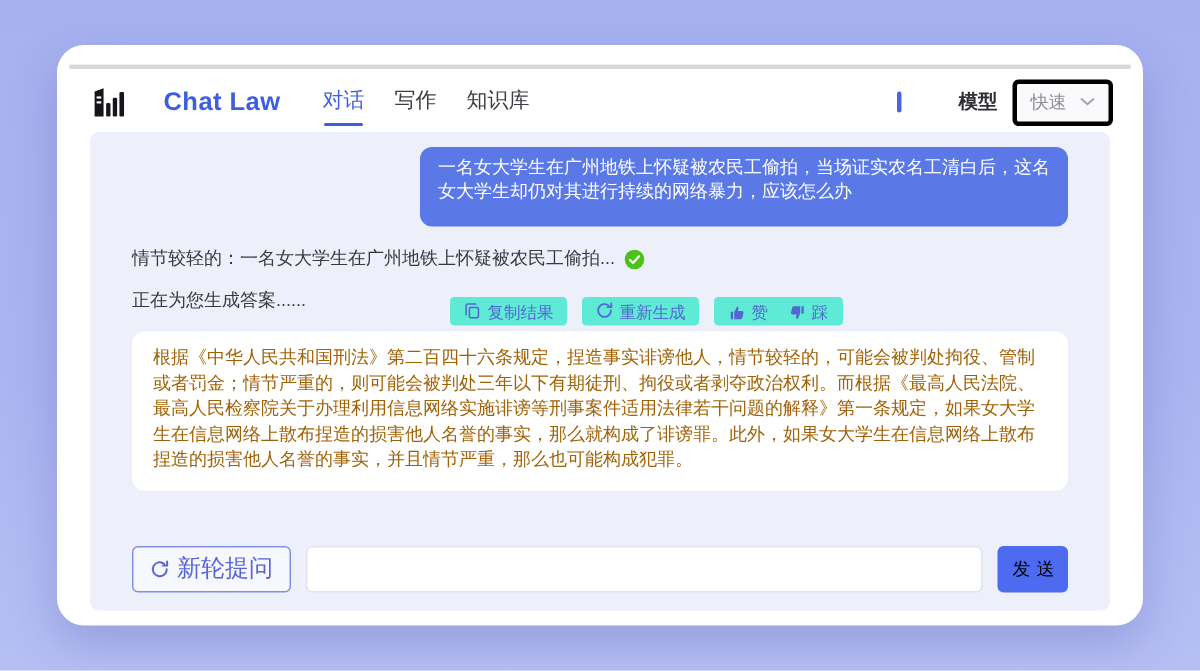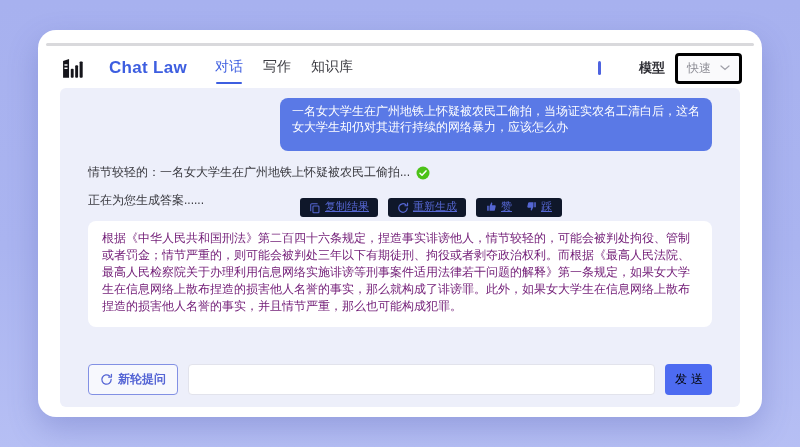--- a/index.html
+++ b/index.html
@@ -51,41 +51,40 @@
     font-size:12px; line-height:16px; padding:5px 12px 16px;
     border-radius:8px;
   }
   .status-row1 { margin-top:13px; display:flex; align-items:center; gap:6px;
     font-size:12px; color:#38383e; }
   .status-row2 { margin-top:11px; display:flex; align-items:flex-start;
     font-size:12px; color:#38383e; }
   .actions { display:flex; gap:10px; margin-left:auto; margin-right:150px;
     transform:translateY(6px); }
   .pill {
-    display:flex; align-items:flex-end; gap:4px;
-    background:#0f172a; color:#5566d2; font-size:11px;
+    display:flex; align-items:flex-start; gap:4px;
+    background:#5eead4; color:#5566d2; font-size:11px;
     padding:3px 9px; border-radius:3px; height:19px; cursor:pointer;
     white-space:nowrap;
-    text-decoration:underline;
   }
   .pill-votes { gap:0; padding:3px 10px; }
   .vote { display:flex; align-items:center; gap:4px; cursor:pointer; }
   .vote + .vote { margin-left:14px; }
   .answer {
     margin-top:10px; background:#ffffff; border-radius:8px;
-    padding:9px 14px 12px; font-size:12px; color:#701a75; line-height:17px;
+    padding:9px 14px 12px; font-size:12px; color:#a16207; line-height:17px;
   }
   .answer p + p { margin-top:13px; }
   
   .composer { margin-top:37px; display:flex; align-items:center; gap:10px; }
   .new-round {
     display:flex; align-items:center; gap:5px; height:31px; padding:0 11px;
     border:1px solid #8290e4; border-radius:4px;
-    background:rgba(255,255,255,0.55); color:#5565d5; font-size:12px;
-    cursor:pointer; white-space:nowrap;font-weight:bold;
+    background:rgba(255,255,255,0.55); color:#5565d5; font-size:16px;
+    cursor:pointer; white-space:nowrap;
   }
   .composer-input {
     flex:1; height:31px; background:#ffffff; border:1px solid #e2e3ec;
     border-radius:4px; padding:0 10px; font-size:12px; color:#333;
     font-family:"Liberation Sans","DejaVu Sans",sans-serif; outline:none;
   }
   .send-btn {
     width:47px; height:31px; background:#4d6bf1; border:none; border-radius:4px;
     color:#000000; font-size:12px; letter-spacing:4px; padding-left:5px;
     display:flex; align-items:center; justify-content:center; cursor:pointer;

